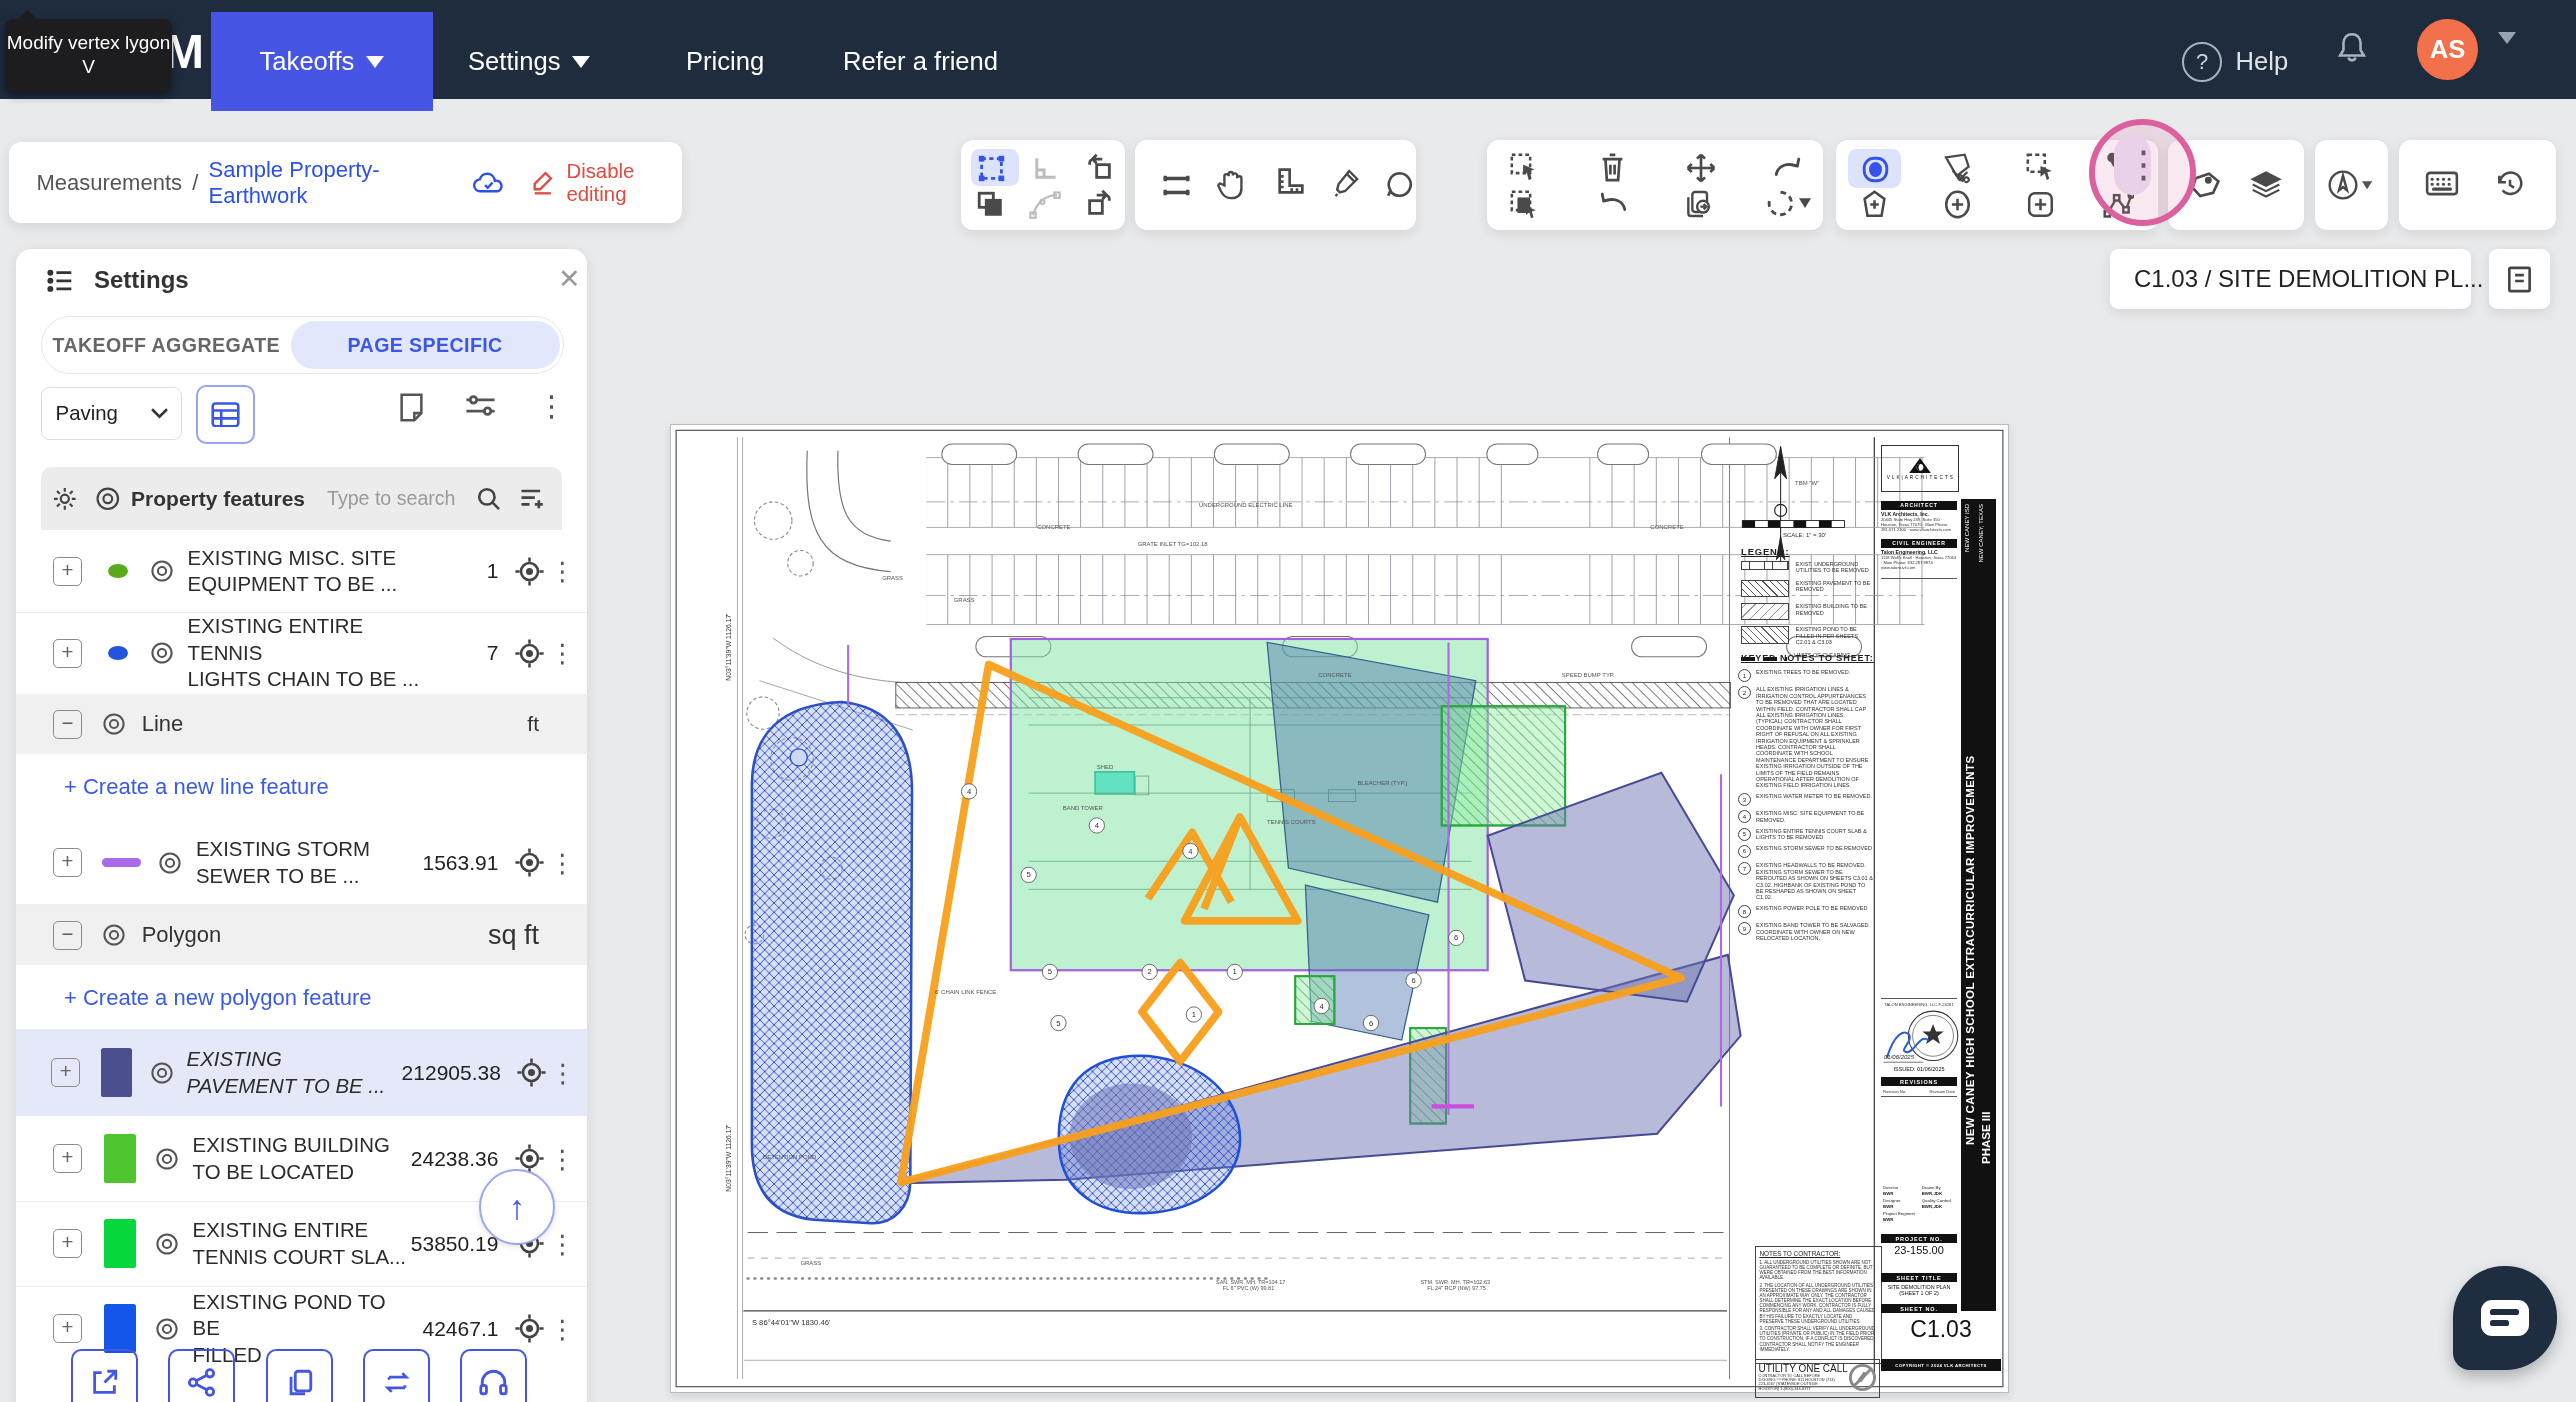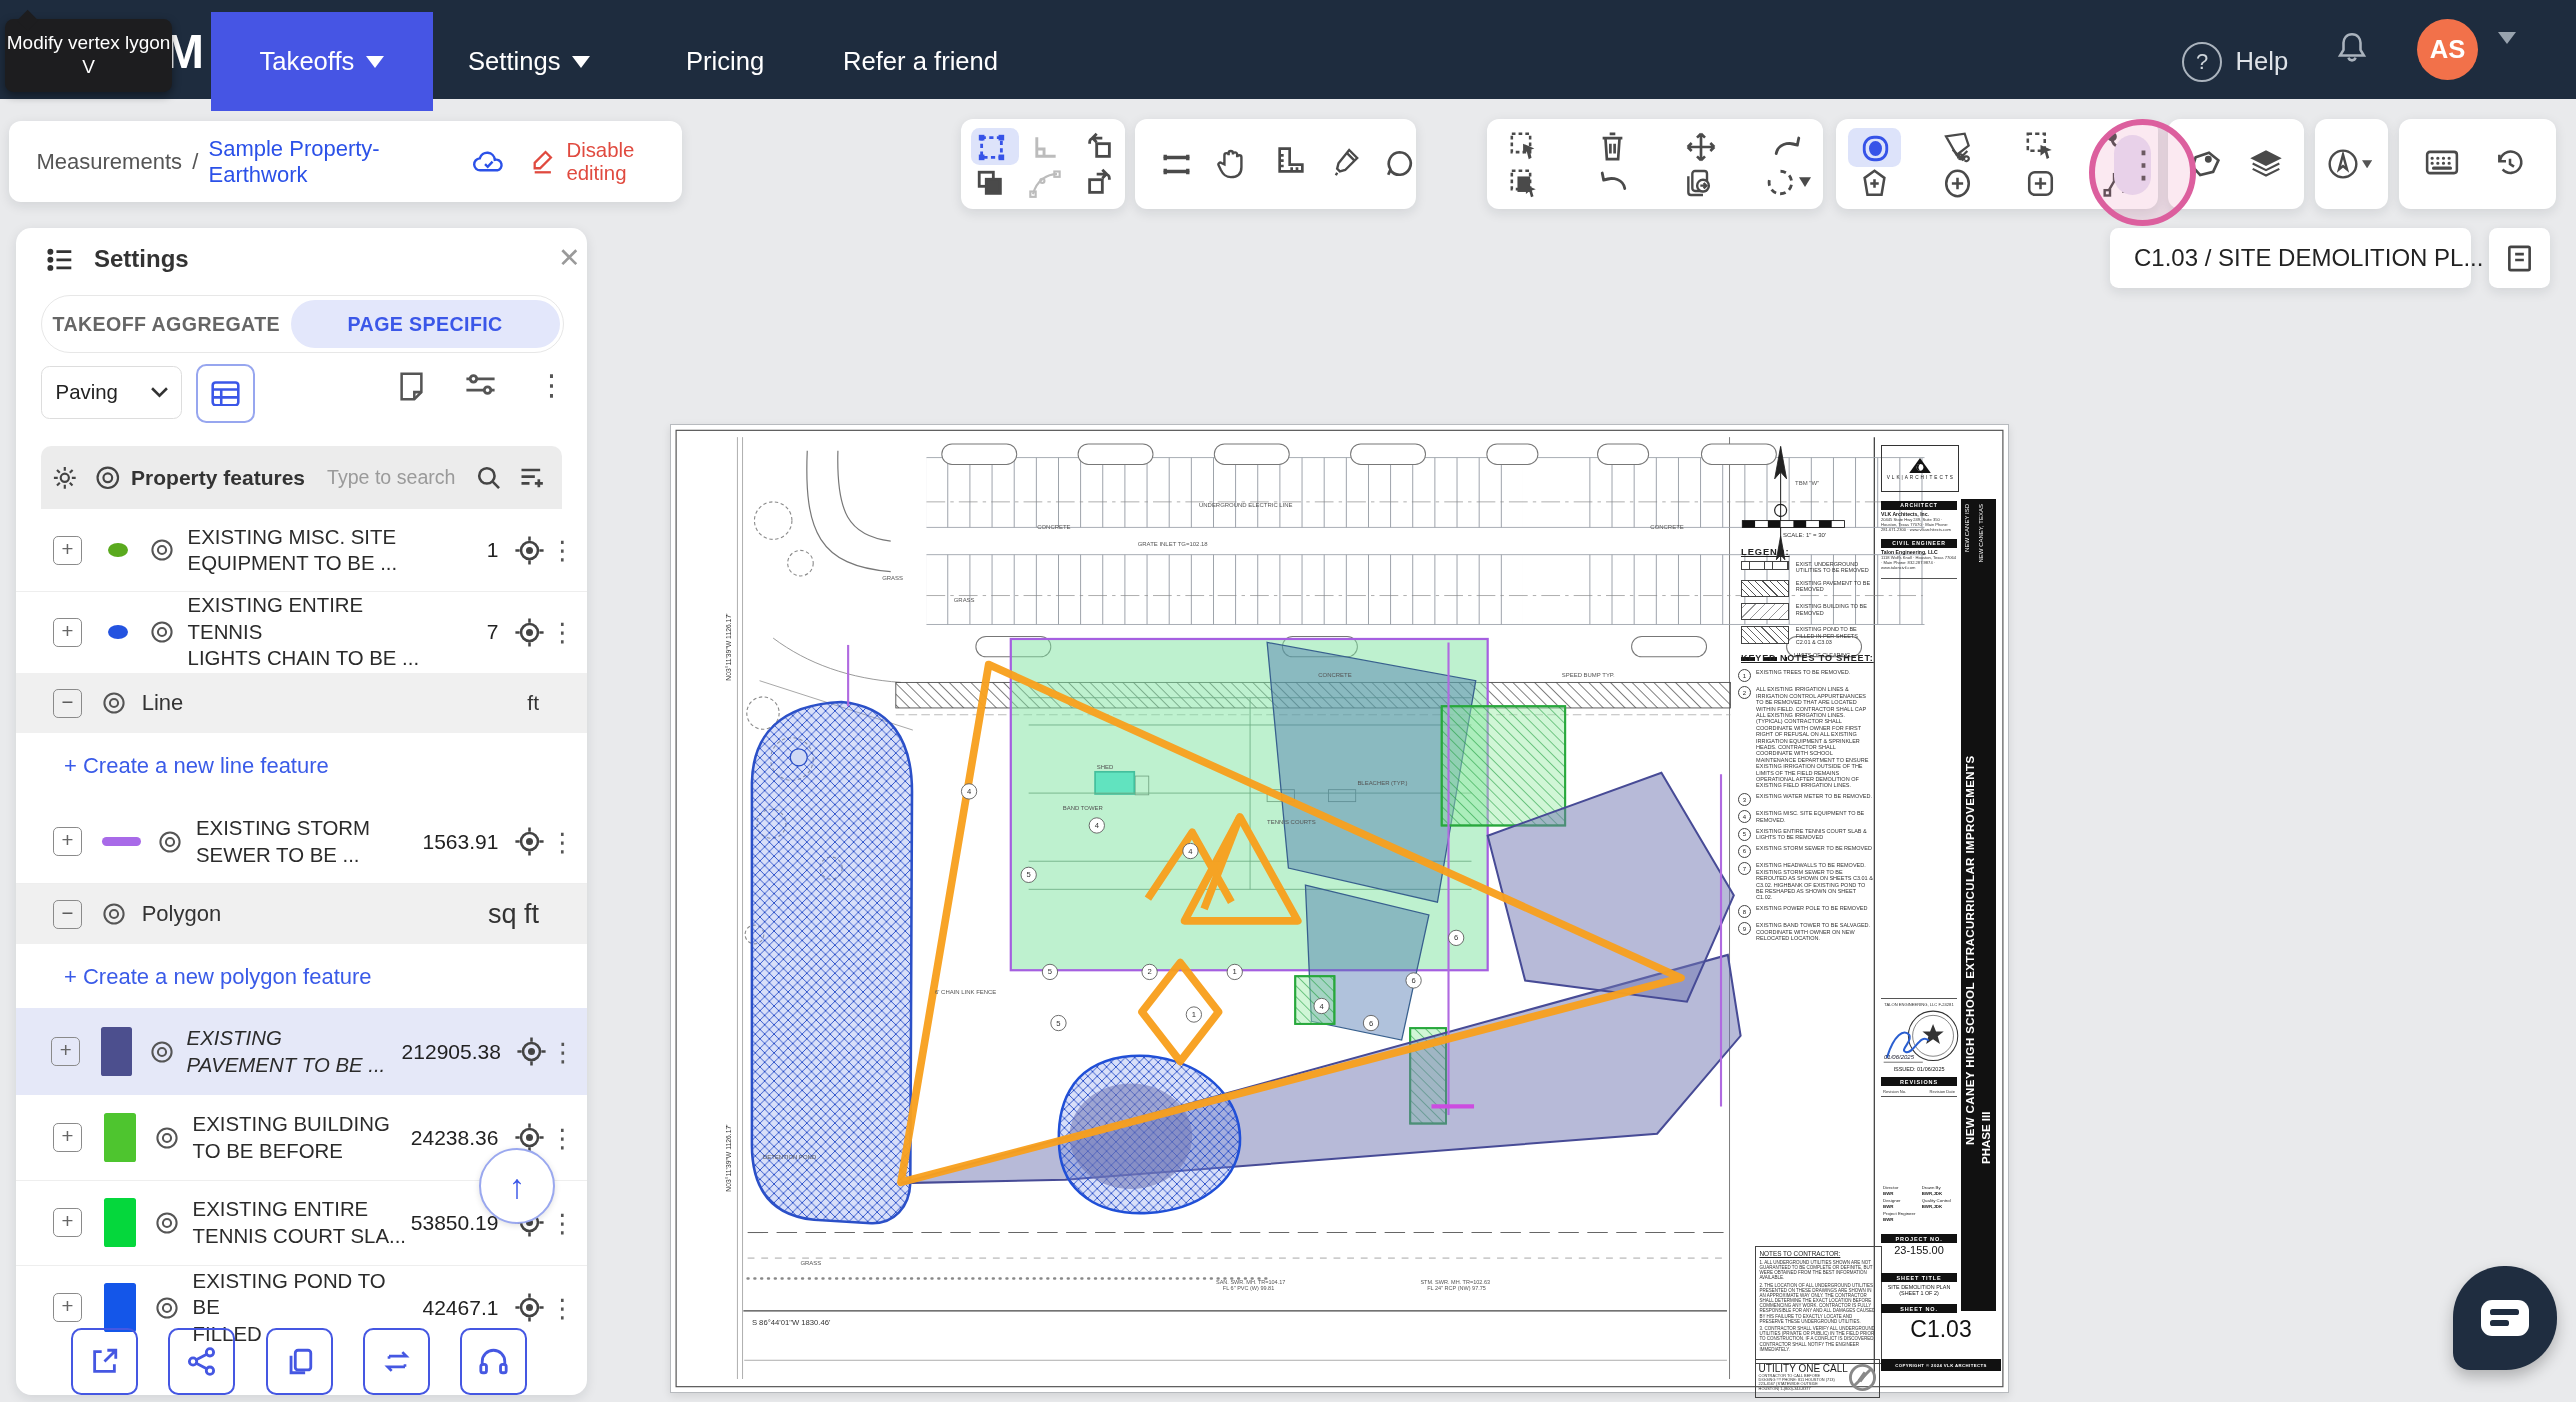--- a/index.html
+++ b/index.html
@@ -1,18 +1,18 @@
 <!DOCTYPE html>
 <html style="font-size:13.6px"><head>
 <meta charset="utf-8">
 <style>
   html,body{margin:0;padding:0;background:#e9eaec;font-family:"Liberation Sans",sans-serif;}
   #app{position:relative;width:2576px;height:1402px;overflow:hidden;background:#e9eaec;}
   .abs{position:absolute;}
-  .card{position:absolute;background:#fff;border-radius:12px;box-shadow:0 3.4px 12px rgba(20,25,40,.10);}
+  .card{position:absolute;background:#fff;border-radius:12px;box-shadow:0 3.4px 12px rgba(20,25,40,.10);margin-top:21px;}
   .ic{display:inline-flex;align-items:center;justify-content:center;}
   svg{display:block;}
   
   #nav{position:absolute;left:0;top:0;width:2576px;height:99px;background:#1e2c3e;color:#fff;}
   .navitem{position:absolute;top:0;height:99px;display:flex;align-items:center;gap:12px;color:#fff;font-size:25.6px;font-weight:500;cursor:pointer;margin-top:12px;}
   .caret{width:0;height:0;border-left:9.4px solid transparent;border-right:9.4px solid transparent;border-top:12px solid #fff;}
   
   .frow{position:absolute;left:0;width:571px;display:flex;align-items:center;}
   .plusbox{width:27px;height:27px;border:1.7px solid #8a8a8a;border-radius:5.1px;color:#666;font-size:20.4px;line-height:24px;text-align:center;flex:none;}
   .ring{flex:none;}
@@ -324,21 +324,21 @@
       <span style="width:22px;"></span>
         <span style="width:32px;height:49px;border-radius:2.6px;background:#4ec52f;"></span>
       <span style="width:19px;"></span>
         <span class="ring ic">
           <svg width="24" height="24" viewBox="0 0 20 20" fill="none" stroke="#555" stroke-width="1.7">
             <circle cx="10" cy="10" r="8"></circle>
             <circle cx="10" cy="10" r="3.4"></circle>
           </svg>
         </span>
       <span style="width:13.6px;"></span>
-        <span class="lbl" style="width:215px;"><span>EXISTING BUILDING</span><br><span>TO BE BEFORE</span></span>
+        <span class="lbl" style="width:215px;"><span>EXISTING BUILDING</span><br><span>TO BE LOCATED</span></span>
       <span class="val">24238.36</span>
       <span class="ic" style="width:39px;color:#444;">
           <svg width="31" height="31" viewBox="0 0 22 22" fill="none" stroke="currentColor" stroke-width="1.8">
             <circle cx="11" cy="11" r="6"></circle>
             <circle cx="11" cy="11" r="1.6" fill="currentColor"></circle>
             <path d="M11 1v3M11 18v3M1 11h3M18 11h3"></path>
           </svg>
         </span>
       <span class="kebab">⋮</span>
         <span style="width:12px;"></span>

